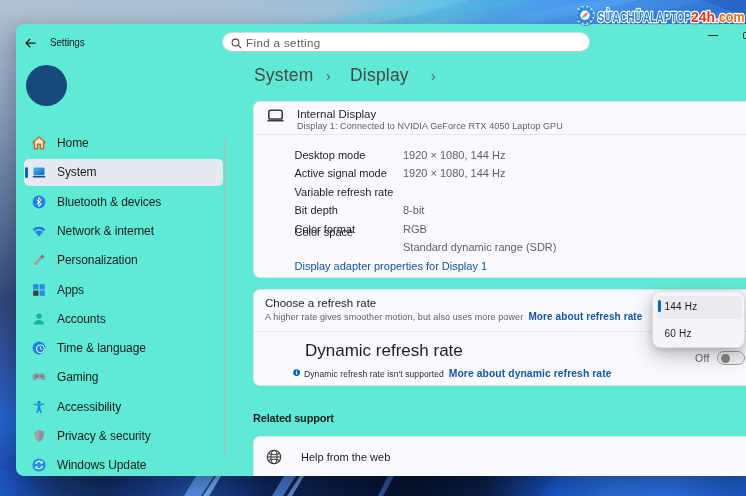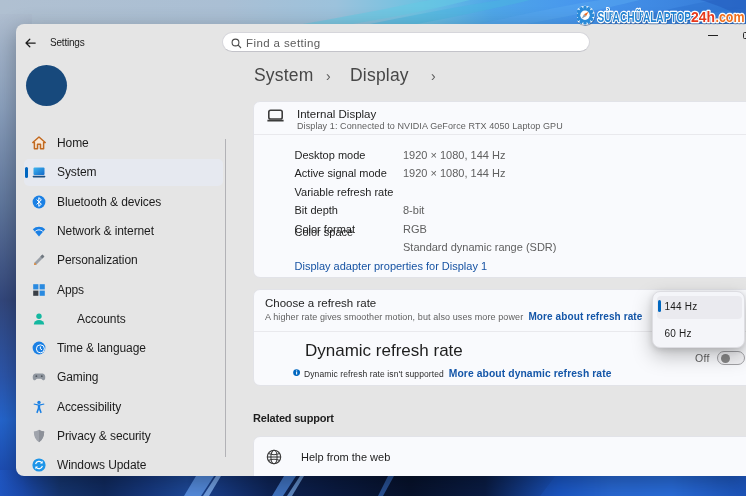--- a/index.html
+++ b/index.html
@@ -6,21 +6,21 @@
   html,body { width:746px; height:496px; overflow:hidden; }
   body { position:relative; font-family:"Liberation Sans", sans-serif; background:#0a1530; }
   .abs { position:absolute; }
 
   
   #wall { left:0; top:0; width:746px; height:496px; }
 
   
   #win {
     left:16px; top:24px; width:730px; height:452px;
-    background:#e5e5e5;
+    background:#5eead4;
     border-radius:8px 0 0 8px;
     box-shadow:0 6px 22px rgba(0,0,0,.30);
     overflow:hidden;
   }
   #win .t { position:absolute; white-space:nowrap; }
   .apptitle { left:34px; top:12.5px; font-size:10px; letter-spacing:-0.2px; color:#1b1b1b; }
   .searchbox {
     left:206px; top:8px; width:368px; height:20px;
     background:#fff; border:1px solid #d6d6db; border-bottom-color:#c3c3c9;
     border-radius:11px;
@@ -176,21 +176,21 @@
         <path d="M2 12 L4.6 11.4 L2.6 9.4 Z" fill="#e8862c"></path>
         <path d="M8.4 3.6 L10.4 1.6 L12.4 3.6 L10.4 5.6 Z" fill="#707880"></path>
       </svg></div>
   <div class="t navitem" style="top:258.5px;">Apps</div>
   <div class="abs navicon" style="top:258.5px;"><svg width="14" height="14" viewBox="0 0 14 14">
         <rect x="1.2" y="1.2" width="5.2" height="5.2" fill="#2a8ae0"></rect>
         <rect x="7.6" y="1.2" width="5.2" height="5.2" fill="#2a8ae0"></rect>
         <rect x="1.2" y="7.6" width="5.2" height="5.2" fill="#3a3f46"></rect>
         <rect x="7.6" y="7.6" width="5.2" height="5.2" fill="#2a8ae0"></rect>
       </svg></div>
-  <div class="t navitem" style="top:287.8px;margin-left:20px;">Accounts</div>
+  <div class="t navitem" style="top:287.8px;">Accounts</div>
   <div class="abs navicon" style="top:287.8px;"><svg width="14" height="14" viewBox="0 0 14 14">
         <circle cx="7" cy="4.2" r="2.7" fill="#14b8a0"></circle>
         <path d="M1.8 12.6 A5.2 4.6 0 0 1 12.2 12.6 Z" fill="#14b8a0"></path>
       </svg></div>
   <div class="t navitem" style="top:317.1px;">Time &amp; language</div>
   <div class="abs navicon" style="top:317.1px;"><svg width="14" height="14" viewBox="0 0 14 14">
         <circle cx="7" cy="7" r="6.4" fill="#1a80e4"></circle>
         <circle cx="8.4" cy="7.8" r="4" fill="none" stroke="#fff" stroke-width="1"></circle>
         <path d="M8.4 5.6 L8.4 7.8 L10 8.8" fill="none" stroke="#fff" stroke-width="1"></path>
       </svg></div>

